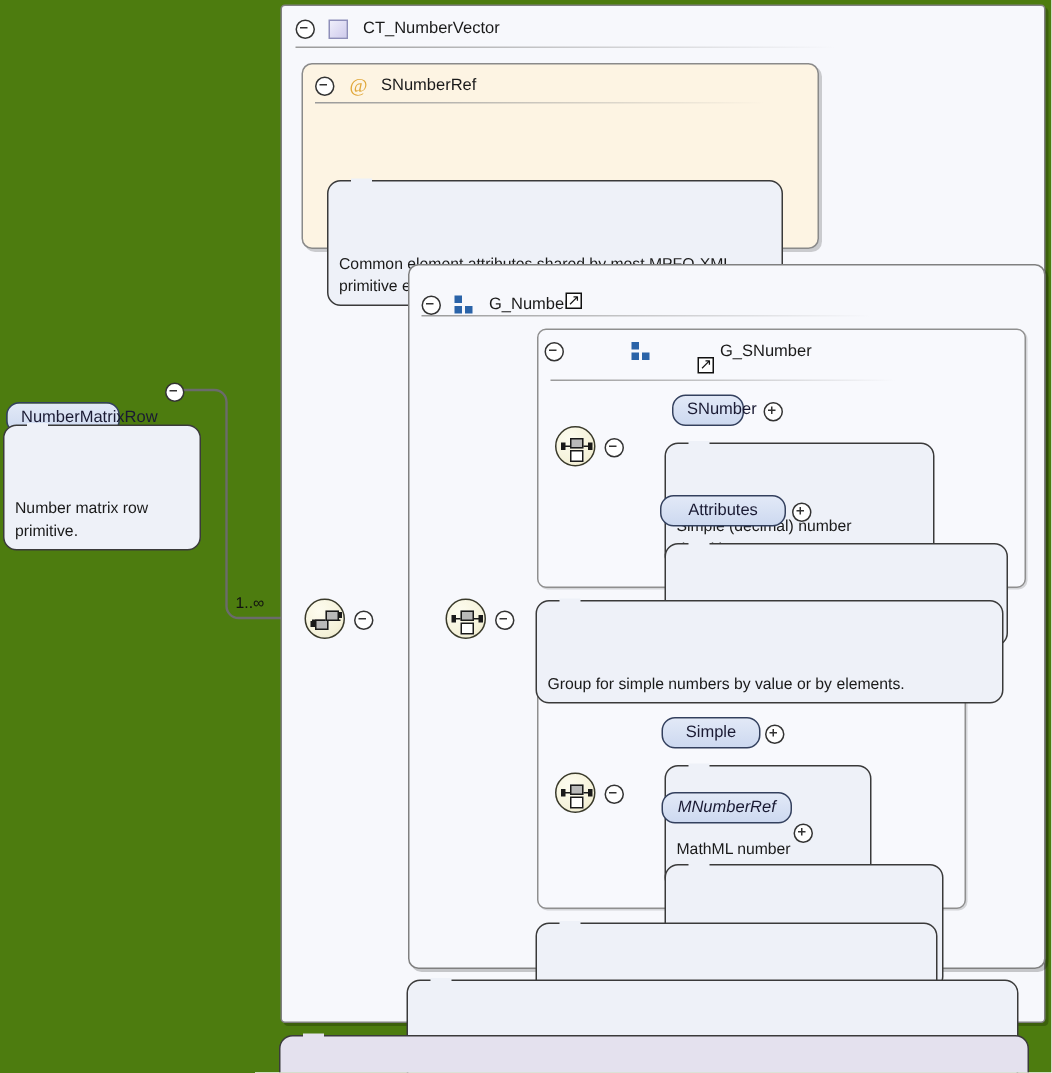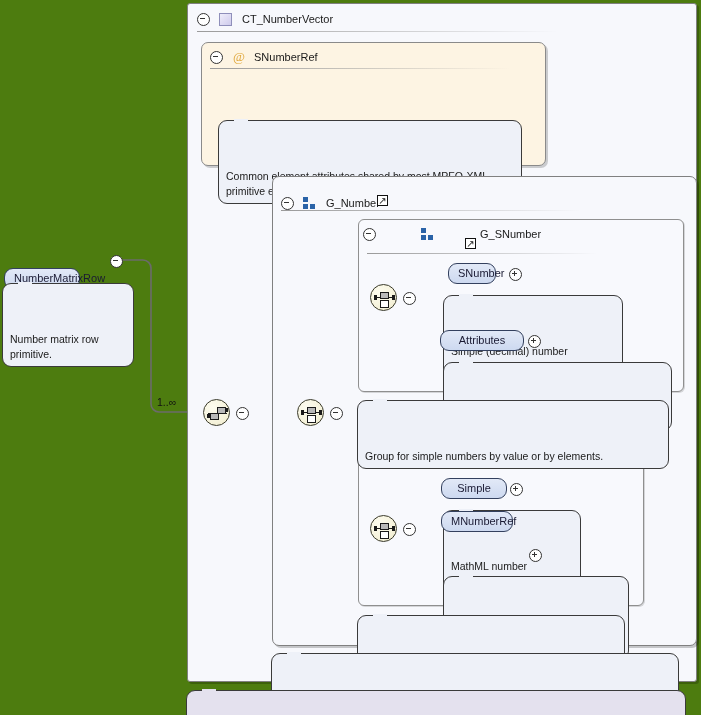--- a/index.html
+++ b/index.html
@@ -452,21 +452,21 @@
   <div class="pill" style="left:441px; top:478px; width:66px;">
     <span>Simple</span>
   </div>
   <span class="exp exp-abs plus" style="left:510px; top:483px;"></span>
   <div class="note" style="left:443px; top:510px; width:138px;">
     <span class="tail"></span>
     <span class="tailfill"></span>
     <span>MathML number definition.</span>
   </div>
 
-  <div class="pill" style="left:441px; top:511px; width:72px;">
+  <div class="pill" style="left:441px; top:528px; width:87px;font-style:italic;">
     <span>MNumberRef</span>
   </div>
   <span class="exp exp-abs plus" style="left:529px; top:549px;"></span>
   <div class="note" style="left:443px; top:576px; width:186px;">
     <span class="tail"></span>
     <span class="tailfill"></span>
     <span>MathML number reference definition.</span>
   </div>
 
   <div class="note" style="left:357px; top:615px; width:268px;">

